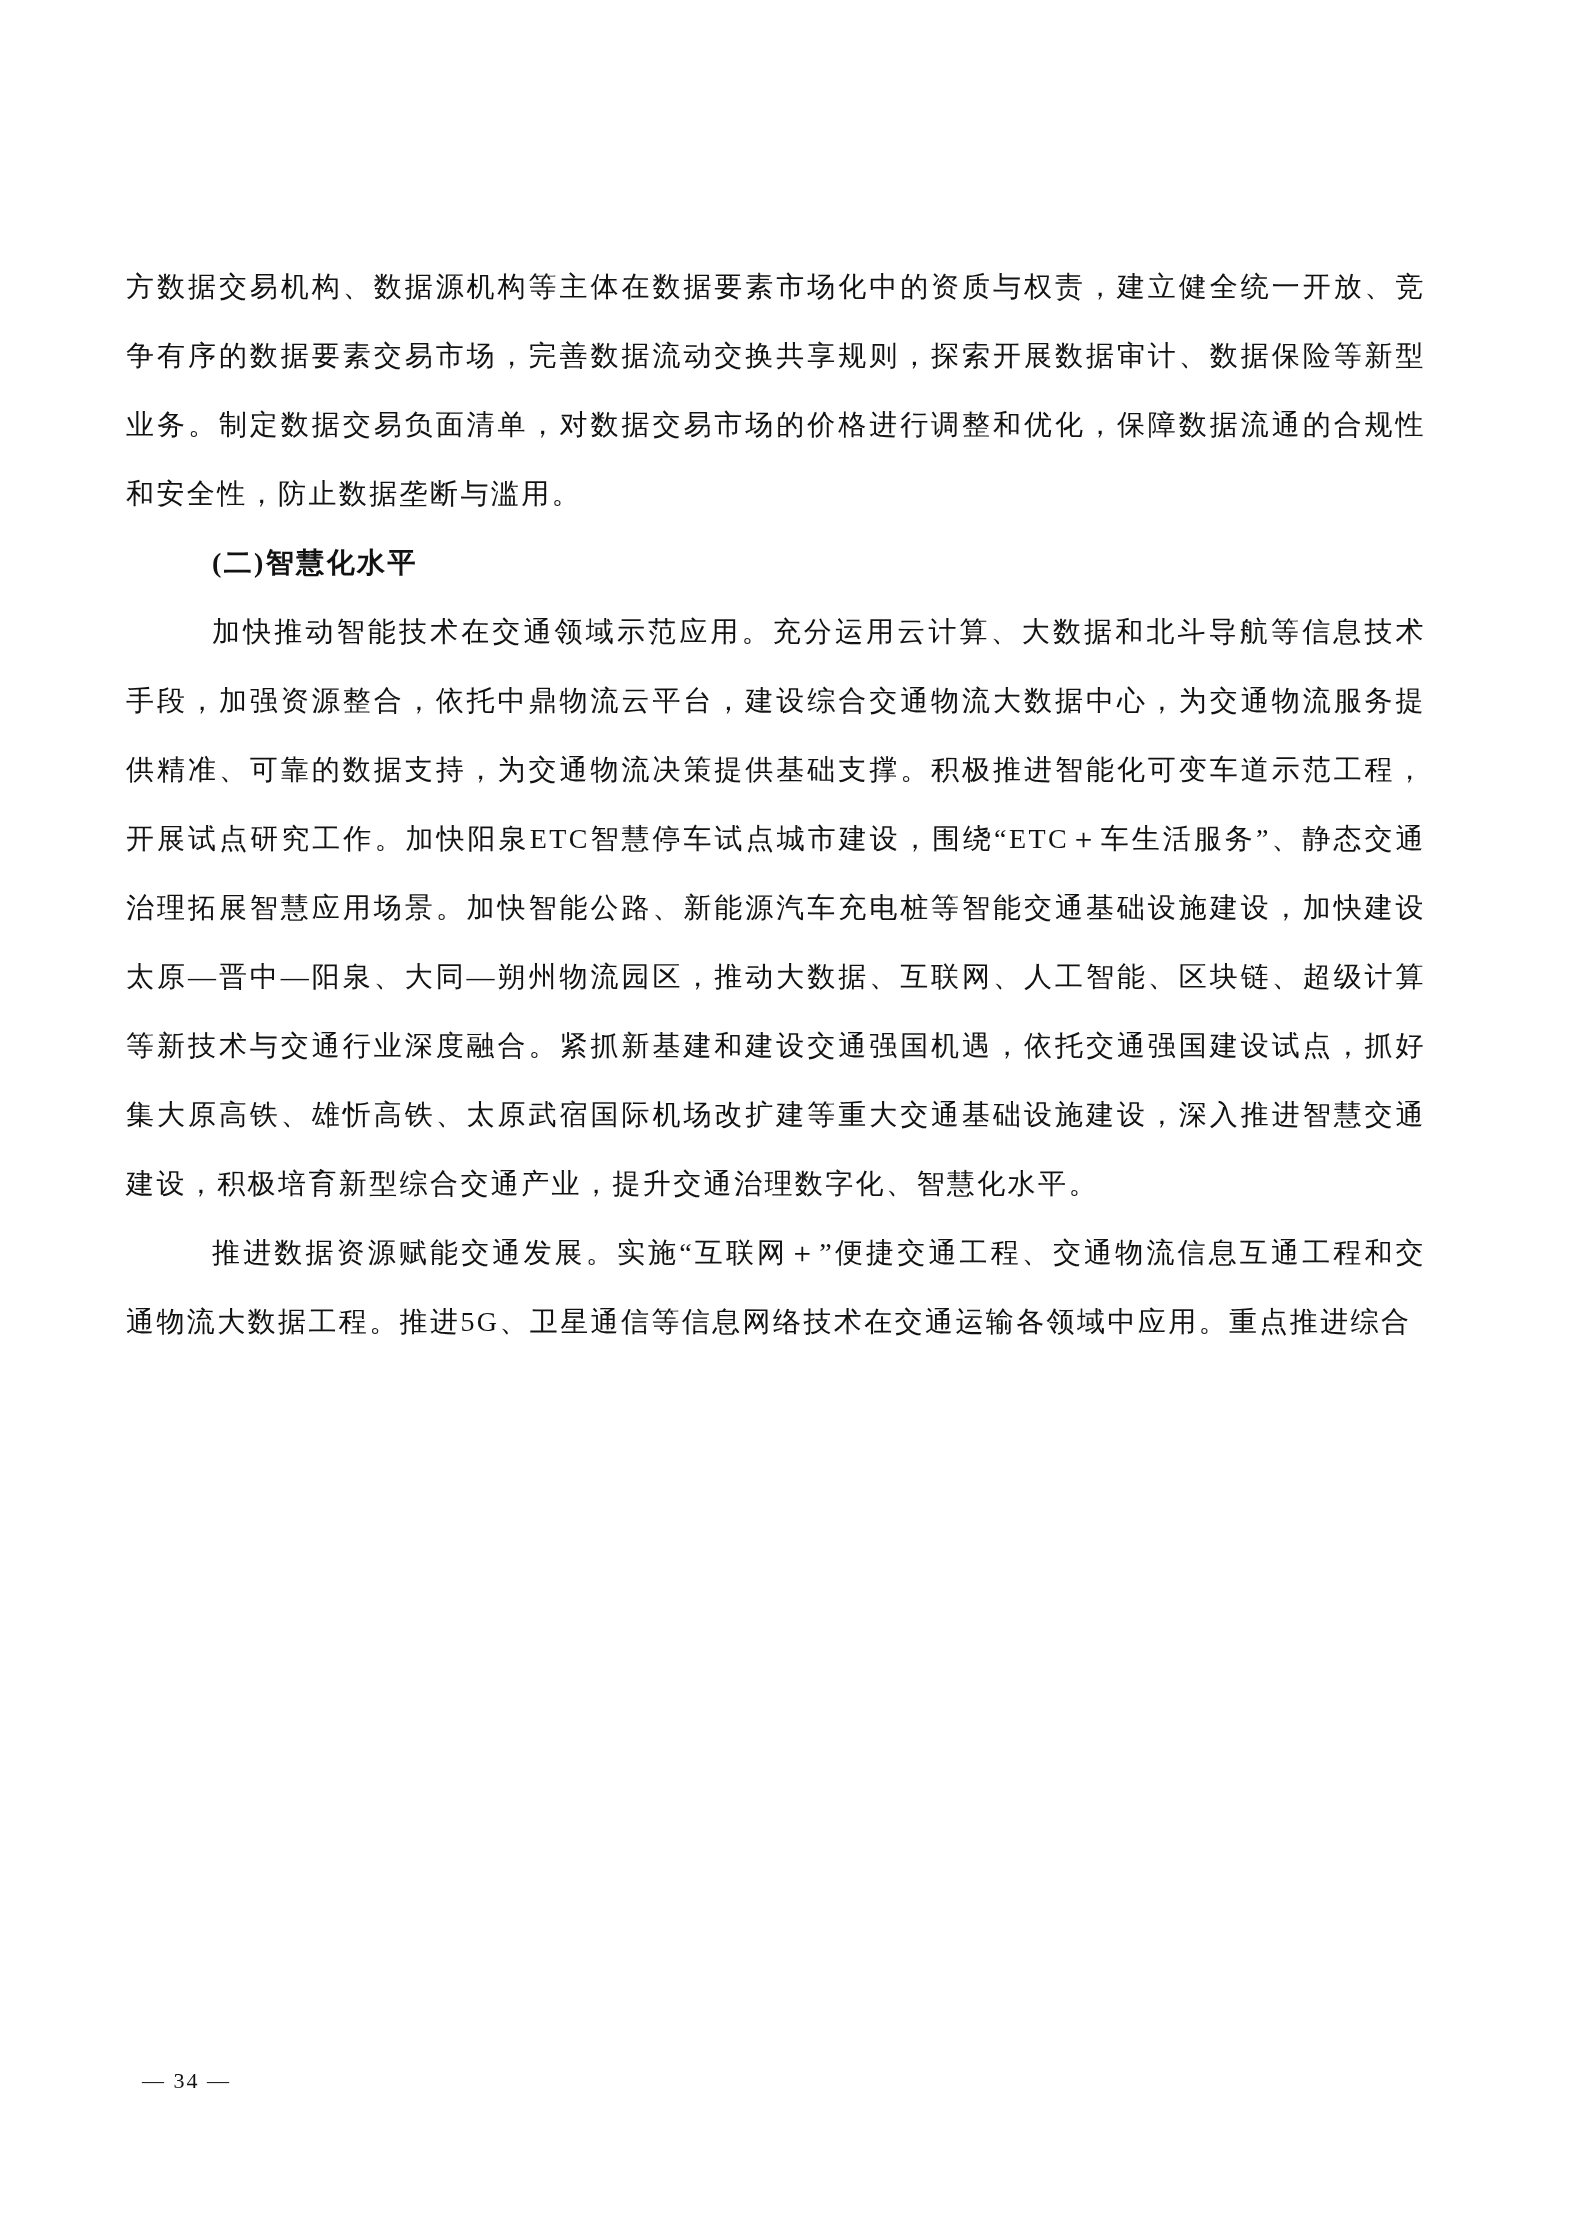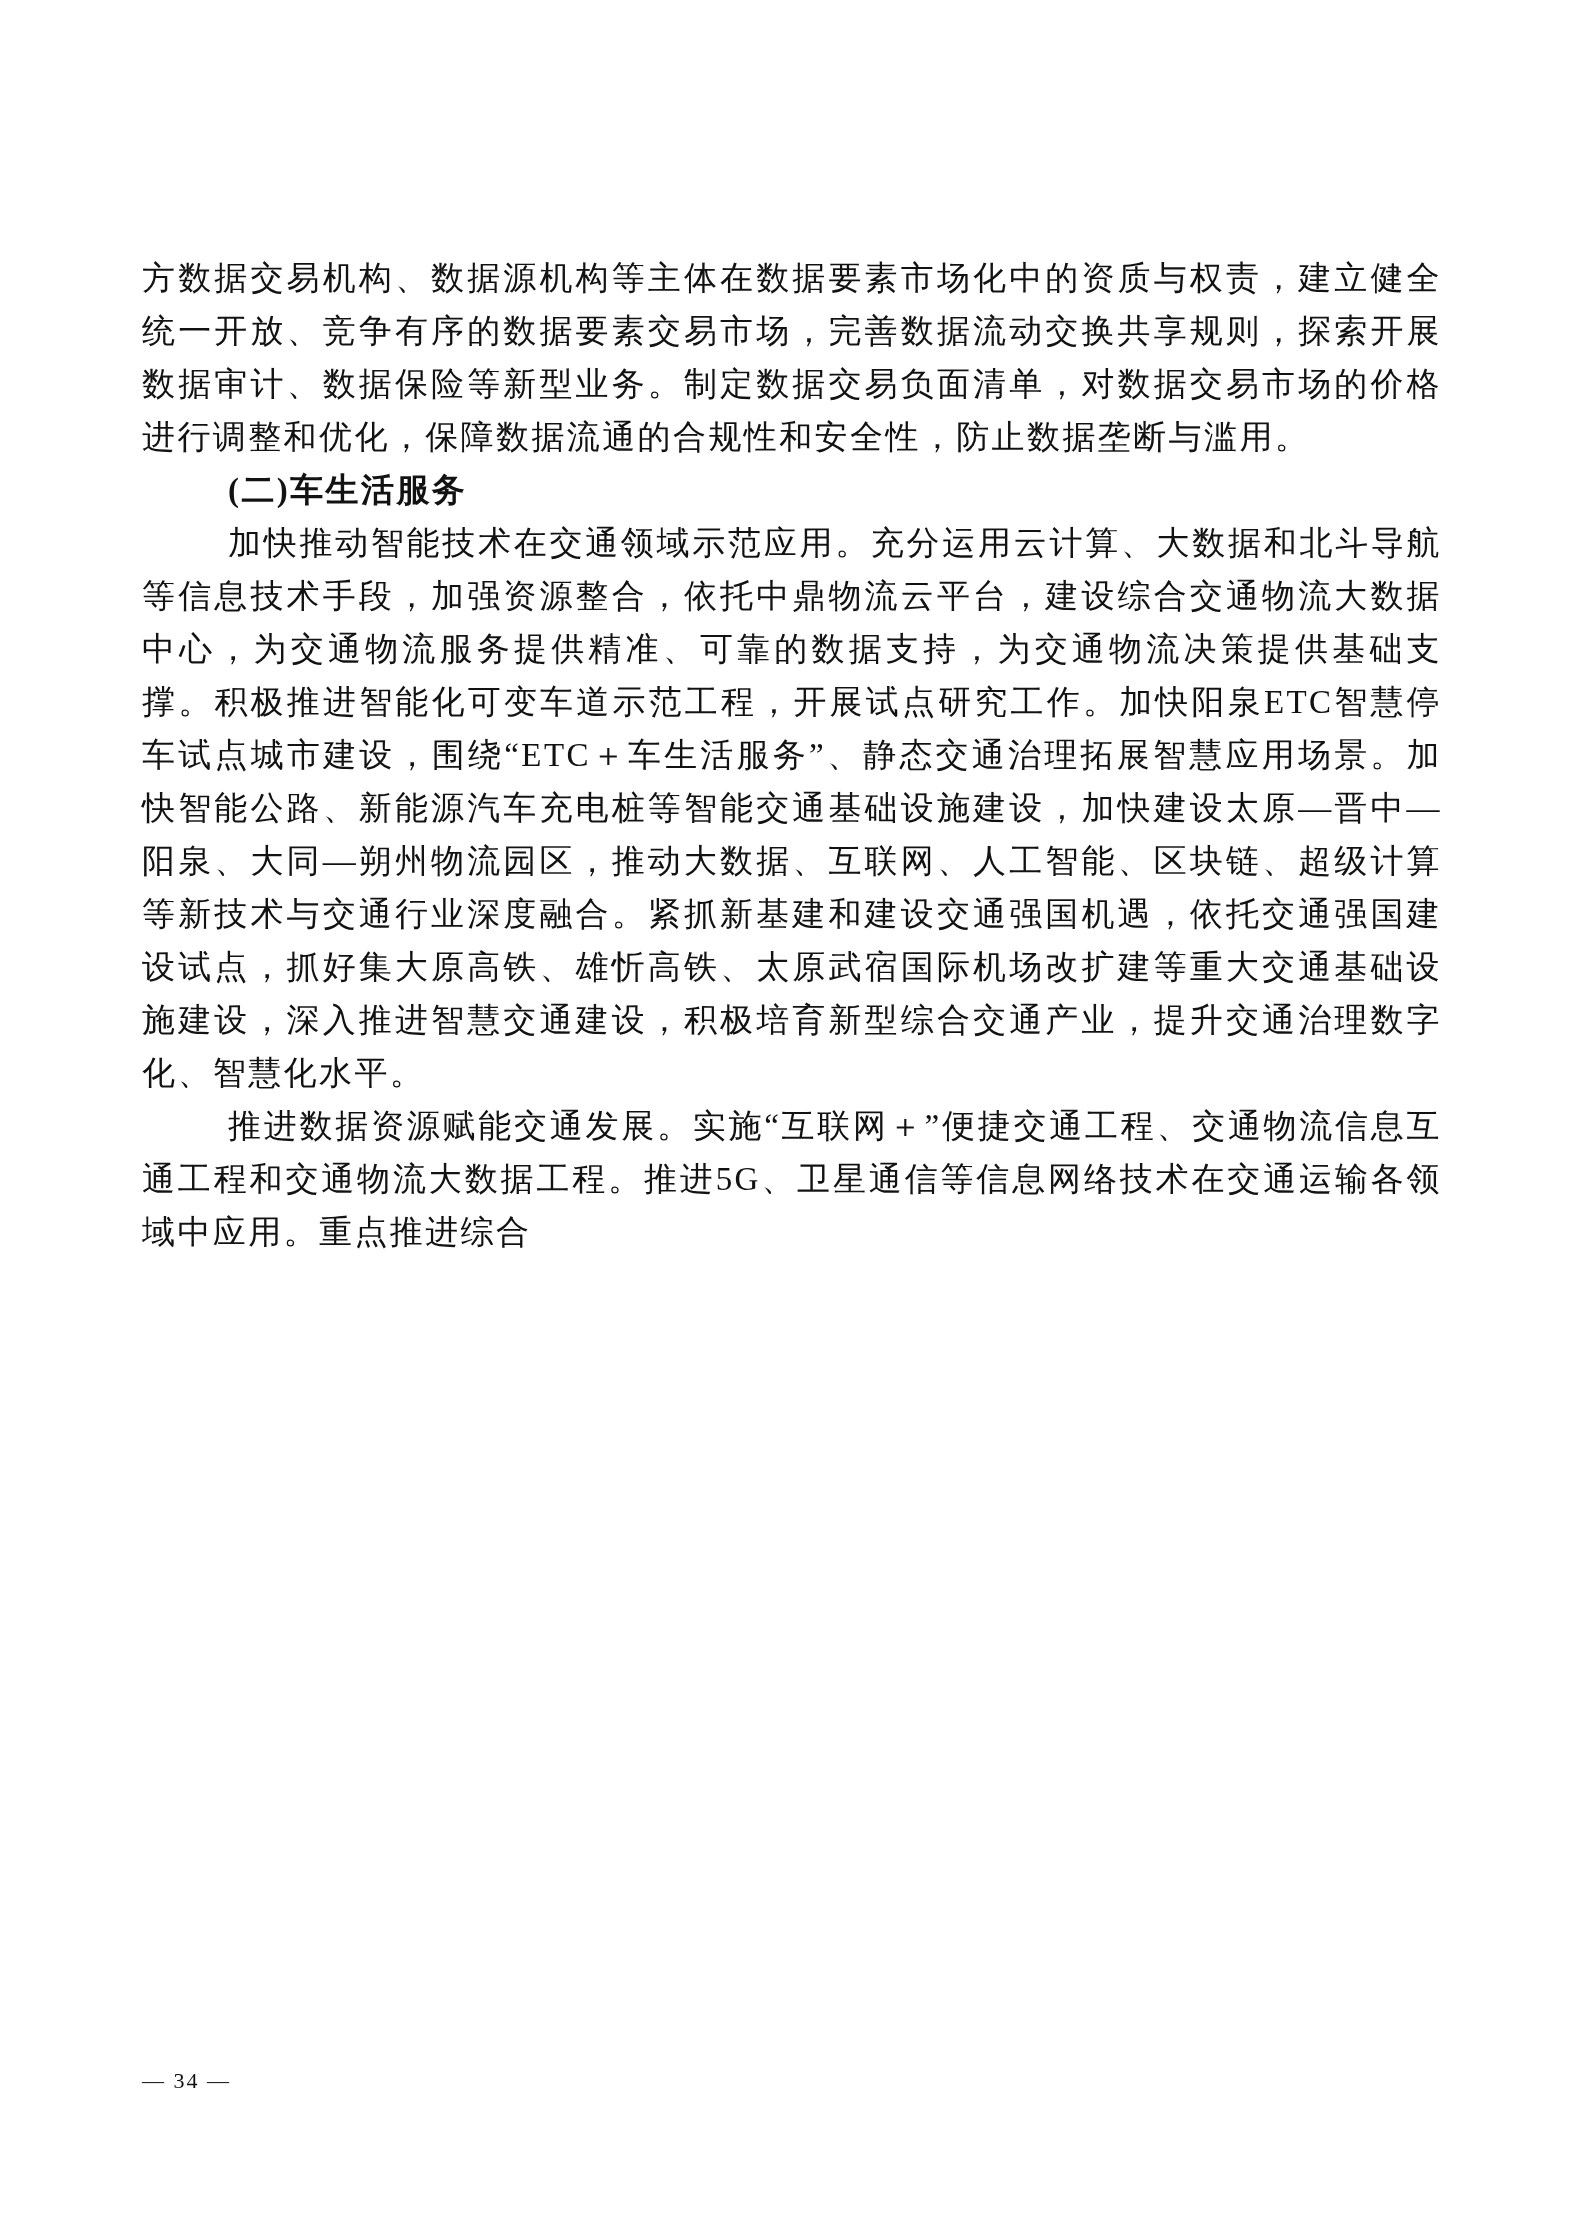--- a/index.html
+++ b/index.html
@@ -11,25 +11,25 @@
     position: relative;
     width: 1581px;
     height: 2217px;
     background: #ffffff;
     font-family: "Liberation Serif", "DejaVu Serif", serif;
     color: #121212;
     overflow: hidden;
   }
   .text-block {
     position: absolute;
-    left: 142px;
+    left: 126px;
     top: 252px;
     width: 1300px;
-    font-size: 33px;
-    line-height: 53px;
+    font-size: 28px;
+    line-height: 69px;
     letter-spacing: 2.4px;
     text-align: justify;
     text-justify: inter-character;
   }
   .text-block p {
     margin: 0;
     padding: 0;
   }
   .para-indent {
     text-indent: 86px;
@@ -48,21 +48,21 @@
   }
 </style>
 </head>
 <body>
 
 <div class="page">
 
   <div class="text-block">
     <p>方数据交易机构、数据源机构等主体在数据要素市场化中的资质与权责，建立健全统一开放、竞争有序的数据要素交易市场，完善数据流动交换共享规则，探索开展数据审计、数据保险等新型业务。制定数据交易负面清单，对数据交易市场的价格进行调整和优化，保障数据流通的合规性和安全性，防止数据垄断与滥用。</p>
 
-    <p class="section-heading">(二)车生活服务</p>
+    <p class="section-heading">(二)智慧化水平</p>
 
     <p class="para-indent">加快推动智能技术在交通领域示范应用。充分运用云计算、大数据和北斗导航等信息技术手段，加强资源整合，依托中鼎物流云平台，建设综合交通物流大数据中心，为交通物流服务提供精准、可靠的数据支持，为交通物流决策提供基础支撑。积极推进智能化可变车道示范工程，开展试点研究工作。加快阳泉ETC智慧停车试点城市建设，围绕“ETC＋车生活服务”、静态交通治理拓展智慧应用场景。加快智能公路、新能源汽车充电桩等智能交通基础设施建设，加快建设太原—晋中—阳泉、大同—朔州物流园区，推动大数据、互联网、人工智能、区块链、超级计算等新技术与交通行业深度融合。紧抓新基建和建设交通强国机遇，依托交通强国建设试点，抓好集大原高铁、雄忻高铁、太原武宿国际机场改扩建等重大交通基础设施建设，深入推进智慧交通建设，积极培育新型综合交通产业，提升交通治理数字化、智慧化水平。</p>
 
     <p class="para-indent">推进数据资源赋能交通发展。实施“互联网＋”便捷交通工程、交通物流信息互通工程和交通物流大数据工程。推进5G、卫星通信等信息网络技术在交通运输各领域中应用。重点推进综合</p>
   </div>
 
   <div class="footer">— 34 —</div>
 
 </div>
 

